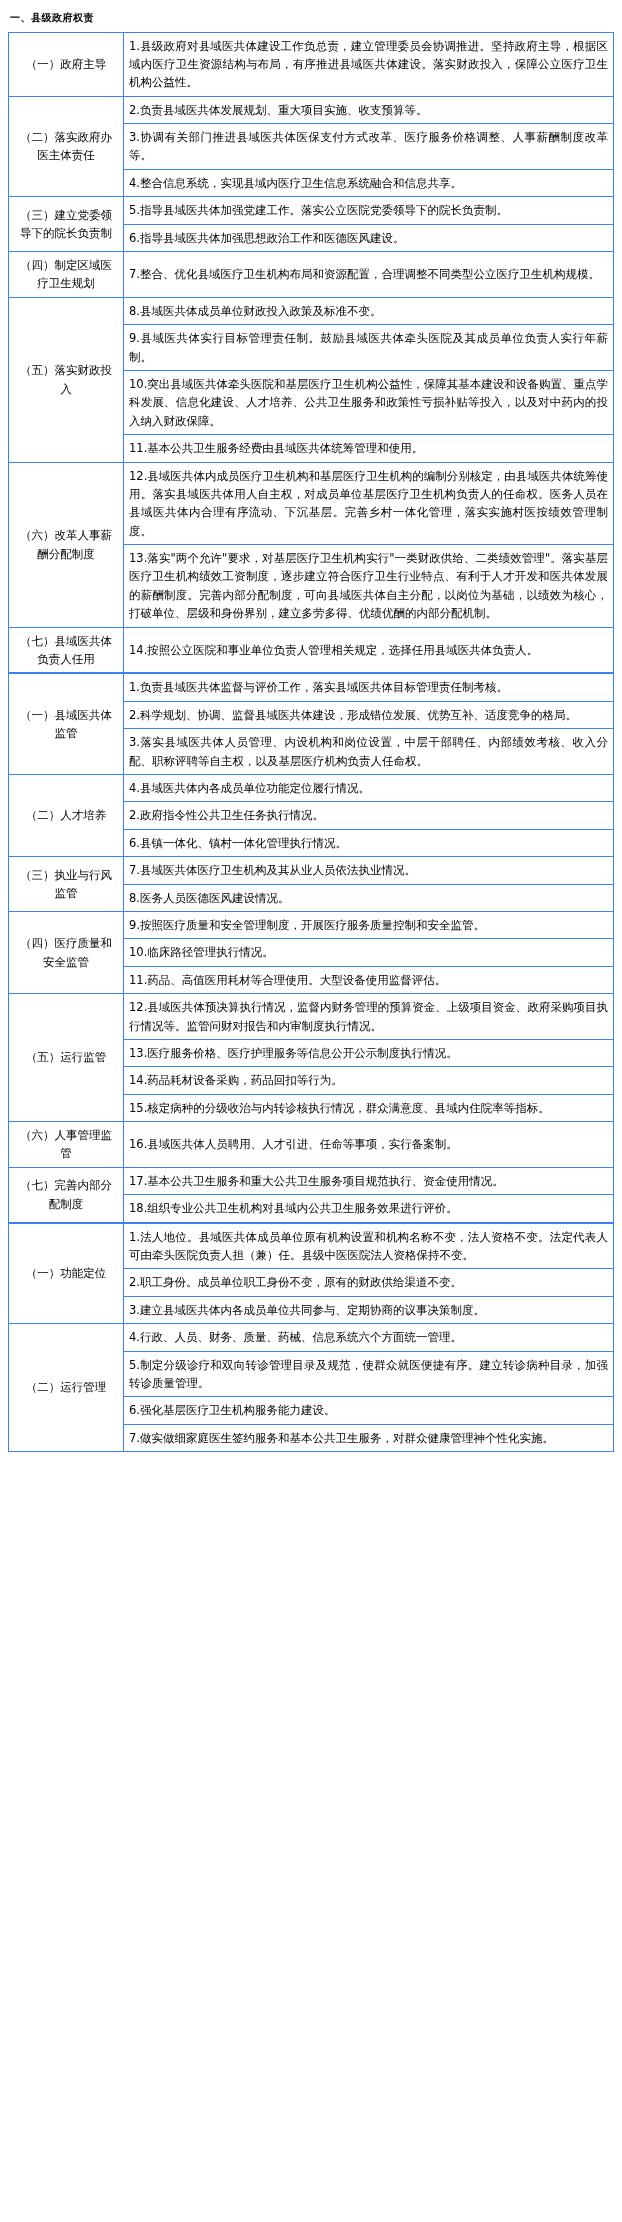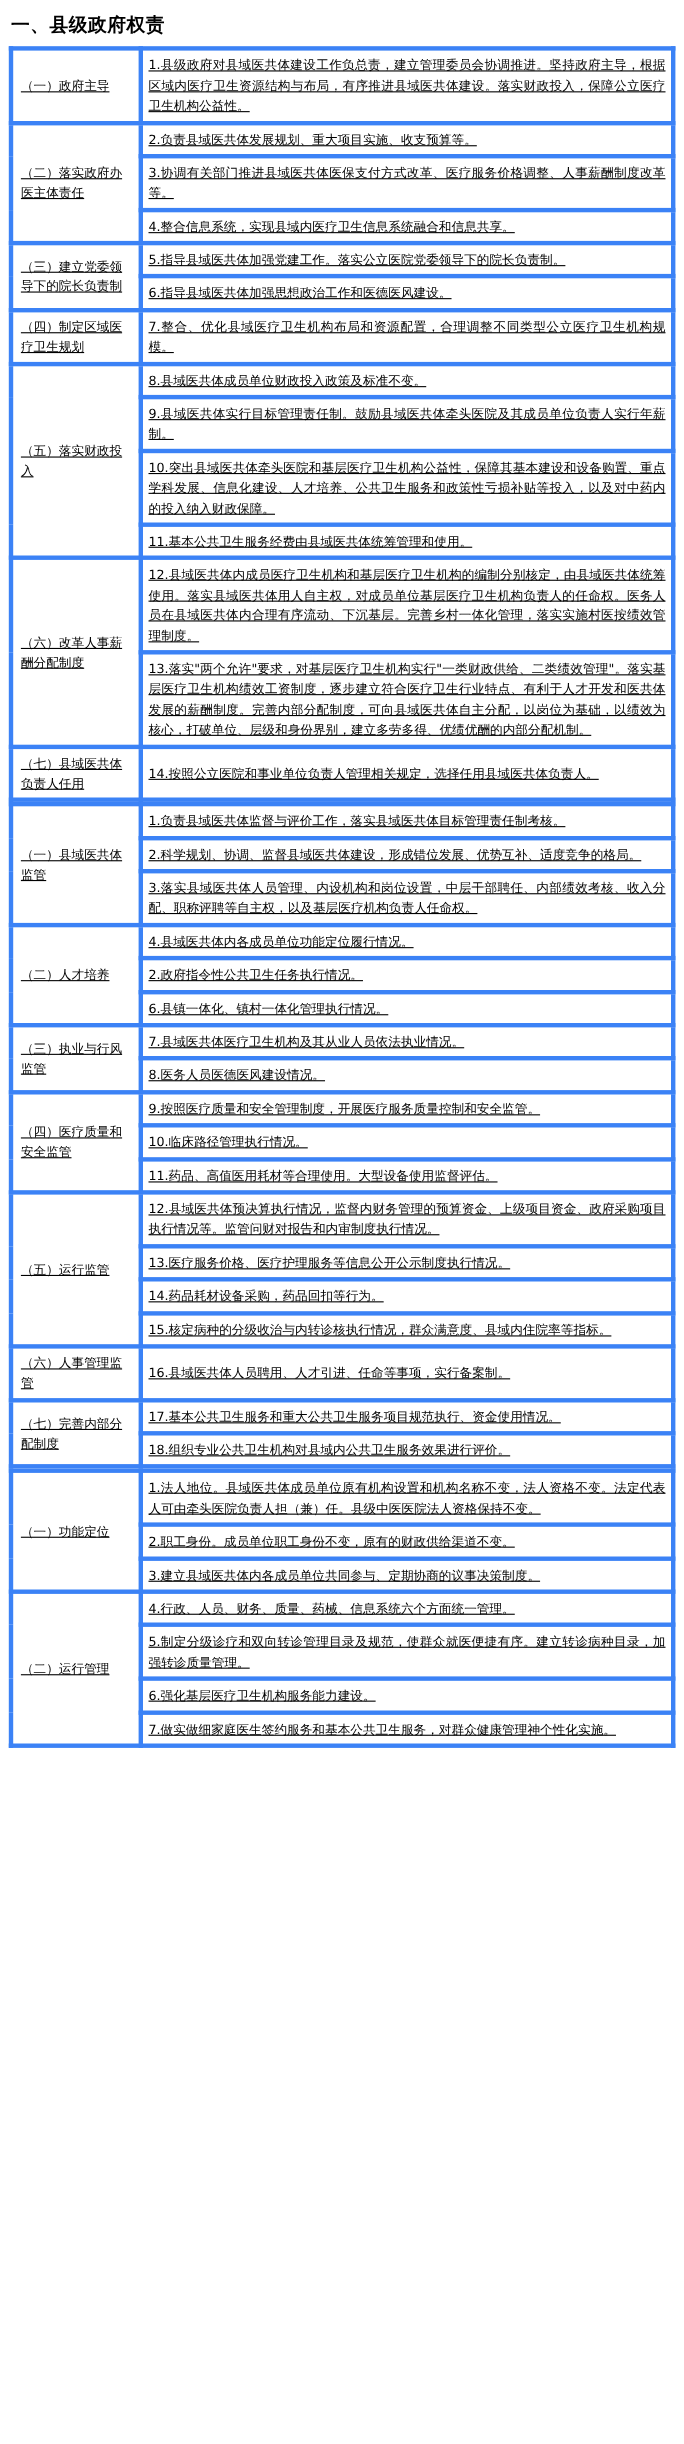--- a/index.html
+++ b/index.html
@@ -14,40 +14,40 @@
     font-size: 11.5px;
     line-height: 1.55;
   }
   .page {
     width: 622px;
     box-sizing: border-box;
     padding: 6px 8px 12px 8px;
   }
   .section-title {
     font-weight: bold;
-    font-size: 17px;
+    font-size: 10px;
     margin: 10px 0 6px 2px;
     letter-spacing: 0.5px;
   }
   .section-title.first { margin-top: 4px; }
   table.matrix {
     width: 606px;
     border-collapse: collapse;
     table-layout: fixed;
   }
   table.matrix td {
-    border: 4px solid #3b82f6;
+    border: 1px solid #3b82f6;
     vertical-align: middle;
     padding: 4px 5px;
     font-size: 11.5px;
     line-height: 1.6;
-    text-decoration: underline;
   }
   td.cat {
     width: 104px;
+    text-align: center;
     font-weight: normal;
   }
   td.item {
     text-align: justify;
     text-justify: inter-ideograph;
     vertical-align: middle;
   }
   .cat-inner { display: block; padding: 0 2px; }
 </style>
 </head>

